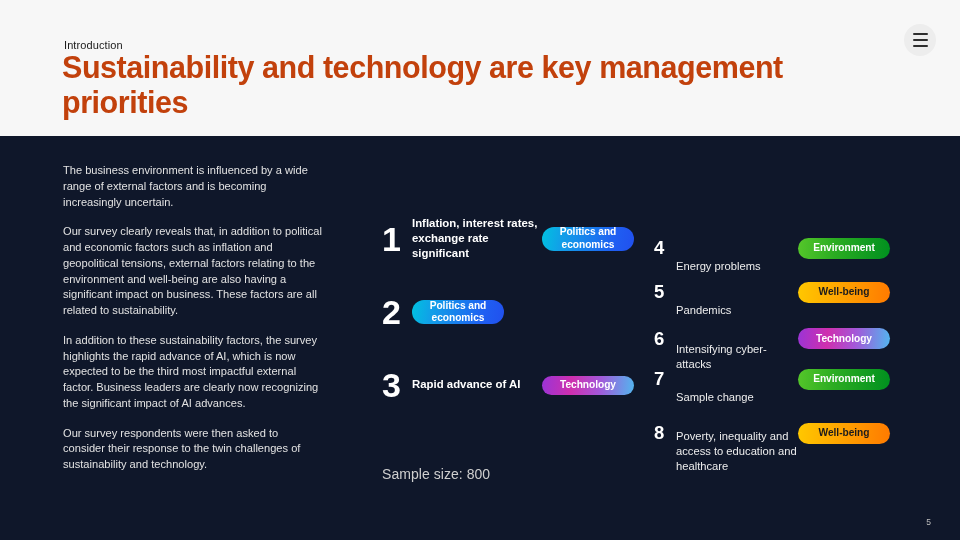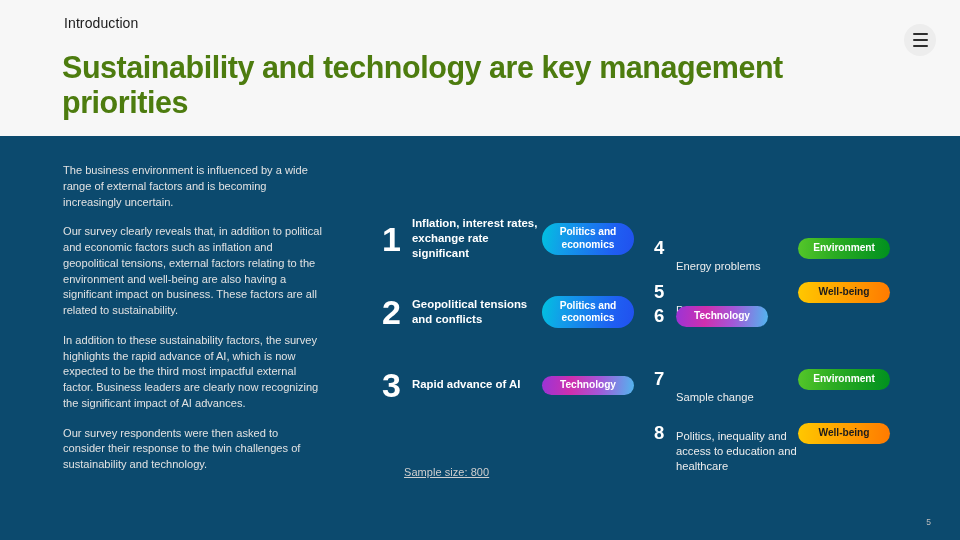--- a/index.html
+++ b/index.html
@@ -24,35 +24,35 @@
   .header {
     position: absolute;
     left: 0; top: 0;
     width: 960px;
     height: 136px;
     background: #f7f7f7;
   }
   .eyebrow {
     position: absolute;
     left: 64px;
-    top: 16px;
-    font-size: 14px;
+    top: 40px;
+    font-size: 11px;
     color: #1a1a1a;
     letter-spacing: 0.1px;
     line-height: 1;
   }
   .slide-title {
     position: absolute;
     left: 62px;
     top: 50px;
     width: 800px;
     font-size: 30.5px;
     font-weight: bold;
     line-height: 1.15;
-    color: #4d7c0f;
+    color: #c2410c;
     letter-spacing: -0.45px;
   }
   .menu-button {
     position: absolute;
     right: 24px;
     top: 24px;
     width: 32px;
     height: 32px;
     border-radius: 50%;
     background: #ededed;
@@ -69,21 +69,21 @@
     background: #2e2e2e;
     border-radius: 1px;
   }
 
   
   .body-area {
     position: absolute;
     left: 0; top: 136px;
     width: 960px;
     height: 404px;
-    background: #0c4a6e;
+    background: #0f172a;
   }
 
   
   .left-col {
     position: absolute;
     left: 63px;
     top: 27px;
     width: 260px;
   }
   .left-col p {
@@ -176,47 +176,46 @@
     border-radius: 999px;
     font-size: 10.2px;
     font-weight: bold;
     line-height: 1.22;
     color: #ffffff;
     padding: 0 8px;
     box-sizing: border-box;
     letter-spacing: -0.05px;
     white-space: pre-line;
   }
-  .badge.two-line { width: 92px; height: 32px; }
+  .badge.two-line { width: 92px; height: 24px; }
   .badge.one-line { width: 92px; height: 19px; }
   .badge.wide     { width: 92px; height: 21px; }
 
   .badge-politics {
     background: linear-gradient(100deg, #00c2e0 0%, #11a0e8 22%, #1f5ef2 78%, #2150ee 100%);
   }
   .badge-technology {
     background: linear-gradient(95deg, #9a34d6 0%, #cf2fae 32%, #a457d8 62%, #52b6ef 100%);
   }
   .badge-environment {
     background: linear-gradient(95deg, #55c62a 0%, #2bac22 40%, #00901f 100%);
   }
   .badge-wellbeing {
     background: linear-gradient(95deg, #ffc800 0%, #ffa500 45%, #ff7a00 100%);
     color: #1c1c1c;
     text-align: center;
   }
 
   .sample-size {
     position: absolute;
-    left: 404px;
+    left: 382px;
     top: 330px;
-    font-size: 11px;
+    font-size: 14px;
     color: #cfcfcf;
     letter-spacing: 0.05px;
-    text-decoration: underline;
   }
   .page-number {
     position: absolute;
     right: 29px;
     bottom: 13px;
     font-size: 8.5px;
     color: #bdbdbd;
   }
 </style>
 </head>
@@ -250,21 +249,20 @@
 
         <div class="factor" style="top:0px;">
           <div class="num-big">1</div>
           <div class="label-big">Inflation, interest rates, exchange rate significant</div>
           <div class="badge badge-politics two-line">Politics and
 economics</div>
         </div>
 
         <div class="factor" style="top:79px;">
           <div class="num-big">2</div>
-          <div class="label-big">Geopolitical tensions and conflicts</div>
           <div class="badge badge-politics two-line">Politics and
 economics</div>
         </div>
 
         <div class="factor" style="top:152px;">
           <div class="num-big">3</div>
           <div class="label-big">Rapid advance of AI</div>
           <div class="badge badge-technology one-line">Technology</div>
         </div>
 
@@ -279,32 +277,33 @@
         </div>
 
         <div class="factor" style="top:51px;">
           <div class="num-sm">5</div>
           <div class="label-sm">Pandemics</div>
           <div class="badge badge-wellbeing wide">Well-being</div>
         </div>
 
         <div class="factor" style="top:90px;">
           <div class="num-sm">6</div>
+          <div class="label-sm">Intensifying cyber-attacks</div>
           <div class="badge badge-technology wide">Technology</div>
         </div>
 
         <div class="factor" style="top:138px;">
           <div class="num-sm">7</div>
           <div class="label-sm">Sample change</div>
           <div class="badge badge-environment wide">Environment</div>
         </div>
 
         <div class="factor" style="top:177px;">
           <div class="num-sm">8</div>
-          <div class="label-sm">Politics, inequality and access to education and healthcare</div>
+          <div class="label-sm">Poverty, inequality and access to education and healthcare</div>
           <div class="badge badge-wellbeing wide">Well-being</div>
         </div>
 
       </div>
 
     </div>
 
     <div class="sample-size">Sample size: 800</div>
     <div class="page-number">5</div>
 

